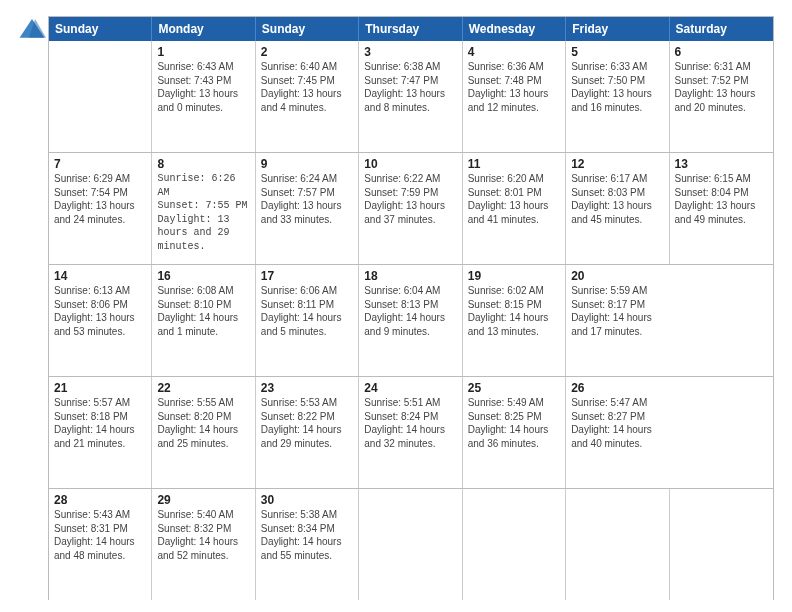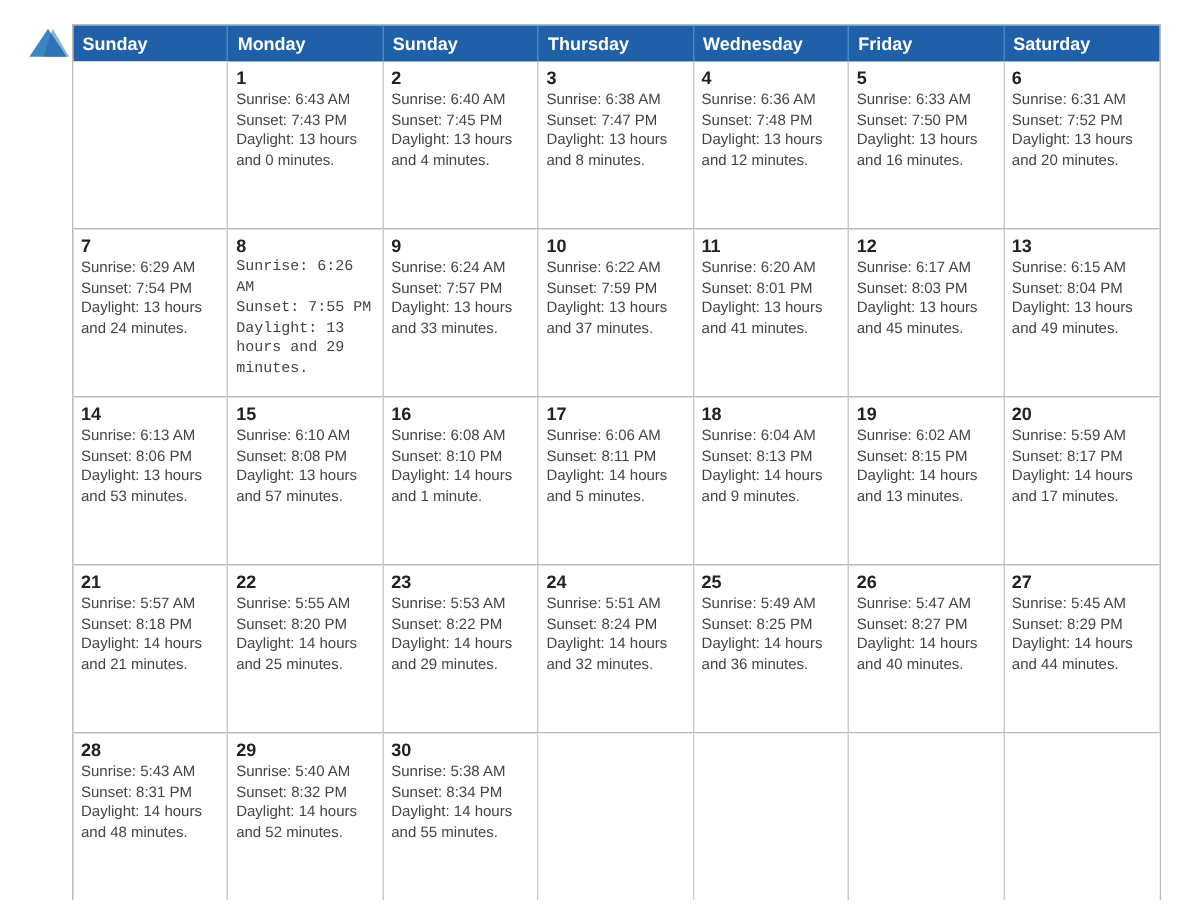--- a/index.html
+++ b/index.html
@@ -228,26 +228,20 @@
           </div>
         </div>
         <div class="cal-row">
           <div class="cal-cell">
             <span class="day-num">14</span>
             <div class="cell-detail" style="white-space: pre-line;">Sunrise: 6:13 AM
 Sunset: 8:06 PM
 Daylight: 13 hours and 53 minutes.</div>
           </div>
           <div class="cal-cell">
-            <span class="day-num">15</span>
-            <div class="cell-detail" style="white-space: pre-line;">Sunrise: 6:10 AM
-Sunset: 8:08 PM
-Daylight: 13 hours and 57 minutes.</div>
-          </div>
-          <div class="cal-cell">
             <span class="day-num">16</span>
             <div class="cell-detail" style="white-space: pre-line;">Sunrise: 6:08 AM
 Sunset: 8:10 PM
 Daylight: 14 hours and 1 minute.</div>
           </div>
           <div class="cal-cell">
             <span class="day-num">17</span>
             <div class="cell-detail" style="white-space: pre-line;">Sunrise: 6:06 AM
 Sunset: 8:11 PM
 Daylight: 14 hours and 5 minutes.</div>
@@ -300,26 +294,20 @@
             <span class="day-num">25</span>
             <div class="cell-detail" style="white-space: pre-line;">Sunrise: 5:49 AM
 Sunset: 8:25 PM
 Daylight: 14 hours and 36 minutes.</div>
           </div>
           <div class="cal-cell">
             <span class="day-num">26</span>
             <div class="cell-detail" style="white-space: pre-line;">Sunrise: 5:47 AM
 Sunset: 8:27 PM
 Daylight: 14 hours and 40 minutes.</div>
-          </div>
-          <div class="cal-cell">
-            <span class="day-num">27</span>
-            <div class="cell-detail" style="white-space: pre-line;">Sunrise: 5:45 AM
-Sunset: 8:29 PM
-Daylight: 14 hours and 44 minutes.</div>
           </div>
         </div>
         <div class="cal-row">
           <div class="cal-cell">
             <span class="day-num">28</span>
             <div class="cell-detail" style="white-space: pre-line;">Sunrise: 5:43 AM
 Sunset: 8:31 PM
 Daylight: 14 hours and 48 minutes.</div>
           </div>
           <div class="cal-cell">

